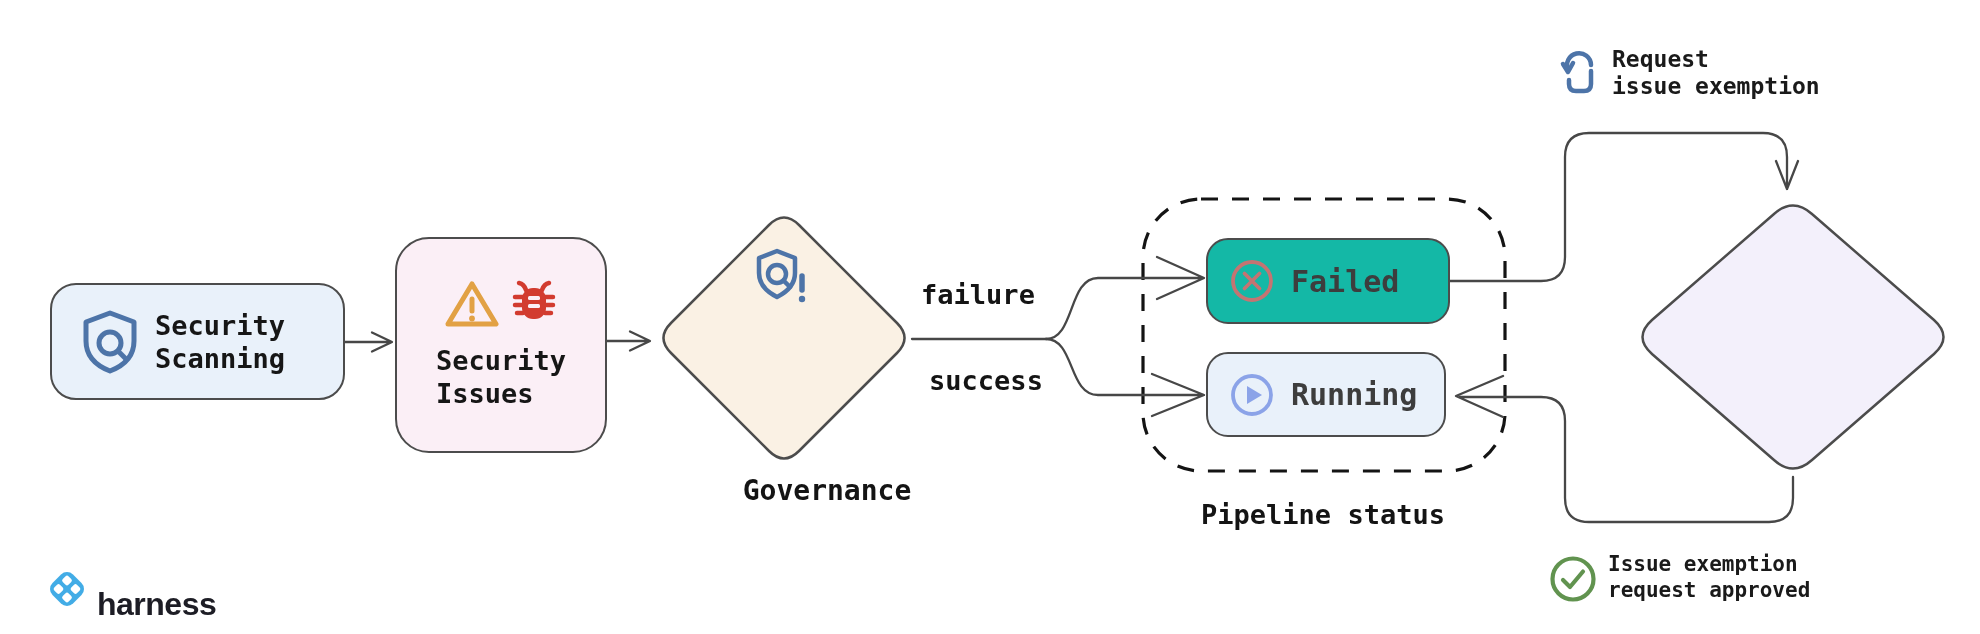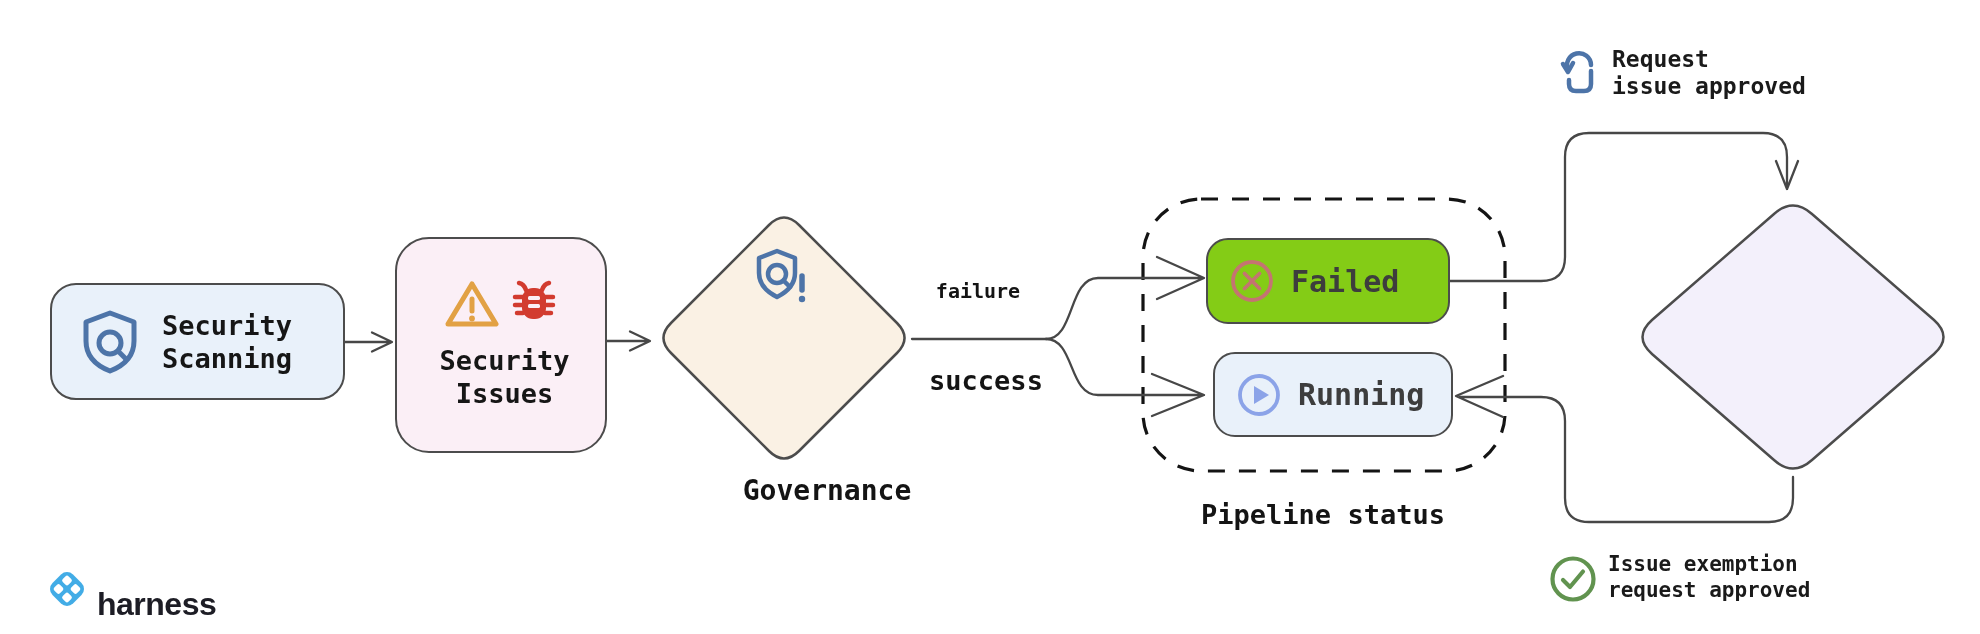--- a/index.html
+++ b/index.html
@@ -3,40 +3,40 @@
 <meta charset="utf-8">
 <style>
   html,body{margin:0;padding:0;background:#ffffff;}
   .canvas{position:relative;width:1980px;height:634px;background:#ffffff;overflow:hidden;
           font-family:"DejaVu Sans Mono",monospace;}
   .abs{position:absolute;}
   svg.layer{position:absolute;left:0;top:0;width:1980px;height:634px;}
   .node{position:absolute;display:flex;align-items:center;box-sizing:border-box;
         border:2.5px solid #4c4c4c;}
   .node-rect{border-radius:26px;}
-  .nlabel{font-weight:700;color:#161616;white-space:pre-line;text-align:center;margin-left:7px;}
+  .nlabel{font-weight:700;color:#161616;white-space:pre-line;text-align:left;}
   .cap{position:absolute;font-weight:700;color:#141414;white-space:pre-line;text-align:center;}
   .ann{position:absolute;font-weight:700;color:#1a1a1a;white-space:pre-line;text-align:left;}
   #n-scan{left:50px;top:283px;width:295px;height:117px;background:#e9f1fa;
           padding-left:30px;gap:17px;}
   #n-scan .nlabel{font-size:27px;line-height:33px;}
   #n-issues{left:395px;top:237px;width:212px;height:216px;background:#fbeff6;border-radius:34px;
             flex-direction:column;justify-content:center;gap:16px;}
   #n-issues .nlabel{font-size:27px;line-height:33px;}
   .iconrow{display:flex;align-items:center;gap:12px;}
-  #n-failed{left:1206px;top:238px;width:244px;height:86px;background:#84cc16;border-radius:22px;
+  #n-failed{left:1206px;top:238px;width:244px;height:86px;background:#14b8a6;border-radius:22px;
             padding-left:22px;gap:17px;}
   #n-running{left:1206px;top:352px;width:240px;height:85px;background:#e9f1fa;border-radius:22px;
-             padding-left:22px;gap:17px;margin-left:7px;}
+             padding-left:22px;gap:17px;}
   .status-label{font-size:30px;font-weight:700;color:#3d3d3d;}
   #lbl-opa{left:664px;top:321px;width:240px;font-size:23px;line-height:31px;}
   #lbl-iew{left:1663px;top:276px;width:260px;font-size:29px;line-height:38px;}
   #cap-governance{left:727px;top:474px;width:200px;font-size:28px;}
   #cap-pipeline{left:1198px;top:499px;width:250px;font-size:27px;}
-  #lbl-failure{left:908px;top:279px;width:140px;font-size:20px;}
+  #lbl-failure{left:908px;top:279px;width:140px;font-size:27px;}
   #lbl-success{left:916px;top:365px;width:140px;font-size:27px;}
   #ann-request{left:1612px;top:46px;font-size:23px;line-height:27px;}
   #ann-approved{left:1608px;top:551px;font-size:21px;line-height:26px;}
   .footer{position:absolute;left:44px;top:554px;display:flex;align-items:center;gap:7px;}
   .brand{font-family:"Liberation Sans",sans-serif;font-weight:700;font-size:32px;
          color:#1d1d25;letter-spacing:-0.5px;margin-top:32px;}
 </style>
 </head>
 <body>
 
@@ -122,21 +122,21 @@
 
   <div class="cap" id="cap-pipeline">Pipeline status</div>
 
 
   <svg class="abs" style="left:1558px;top:50px;" width="44" height="48" viewBox="0 0 44 48" fill="none">
     <path d="M33 15 A 12 12 0 1 0 10 20" stroke="#4d74a8" stroke-width="4.5" stroke-linecap="round"></path>
     <path d="M5 14 L10 22 M15 13 L10 22" stroke="#4d74a8" stroke-width="4.5" stroke-linecap="round"></path>
     <path d="M33 21 V34 Q33 41 26 41 H18 Q11 41 11 34 V30" stroke="#4d74a8" stroke-width="4.5" stroke-linecap="round"></path>
   </svg>
   <div class="ann" id="ann-request">Request
-issue approved</div>
+issue exemption</div>
 
   <svg class="abs" style="left:1549px;top:555px;" width="48" height="48" viewBox="0 0 48 48" fill="none">
     <circle cx="24" cy="24" r="20.5" stroke="#61934f" stroke-width="4.2"></circle>
     <path d="M14 25 L21 32 L34 16.5" stroke="#61934f" stroke-width="4.2" stroke-linecap="round" stroke-linejoin="round"></path>
   </svg>
   <div class="ann" id="ann-approved">Issue exemption
 request approved</div>
 
   <div class="footer">
     <svg width="46" height="46" viewBox="0 0 46 46">

